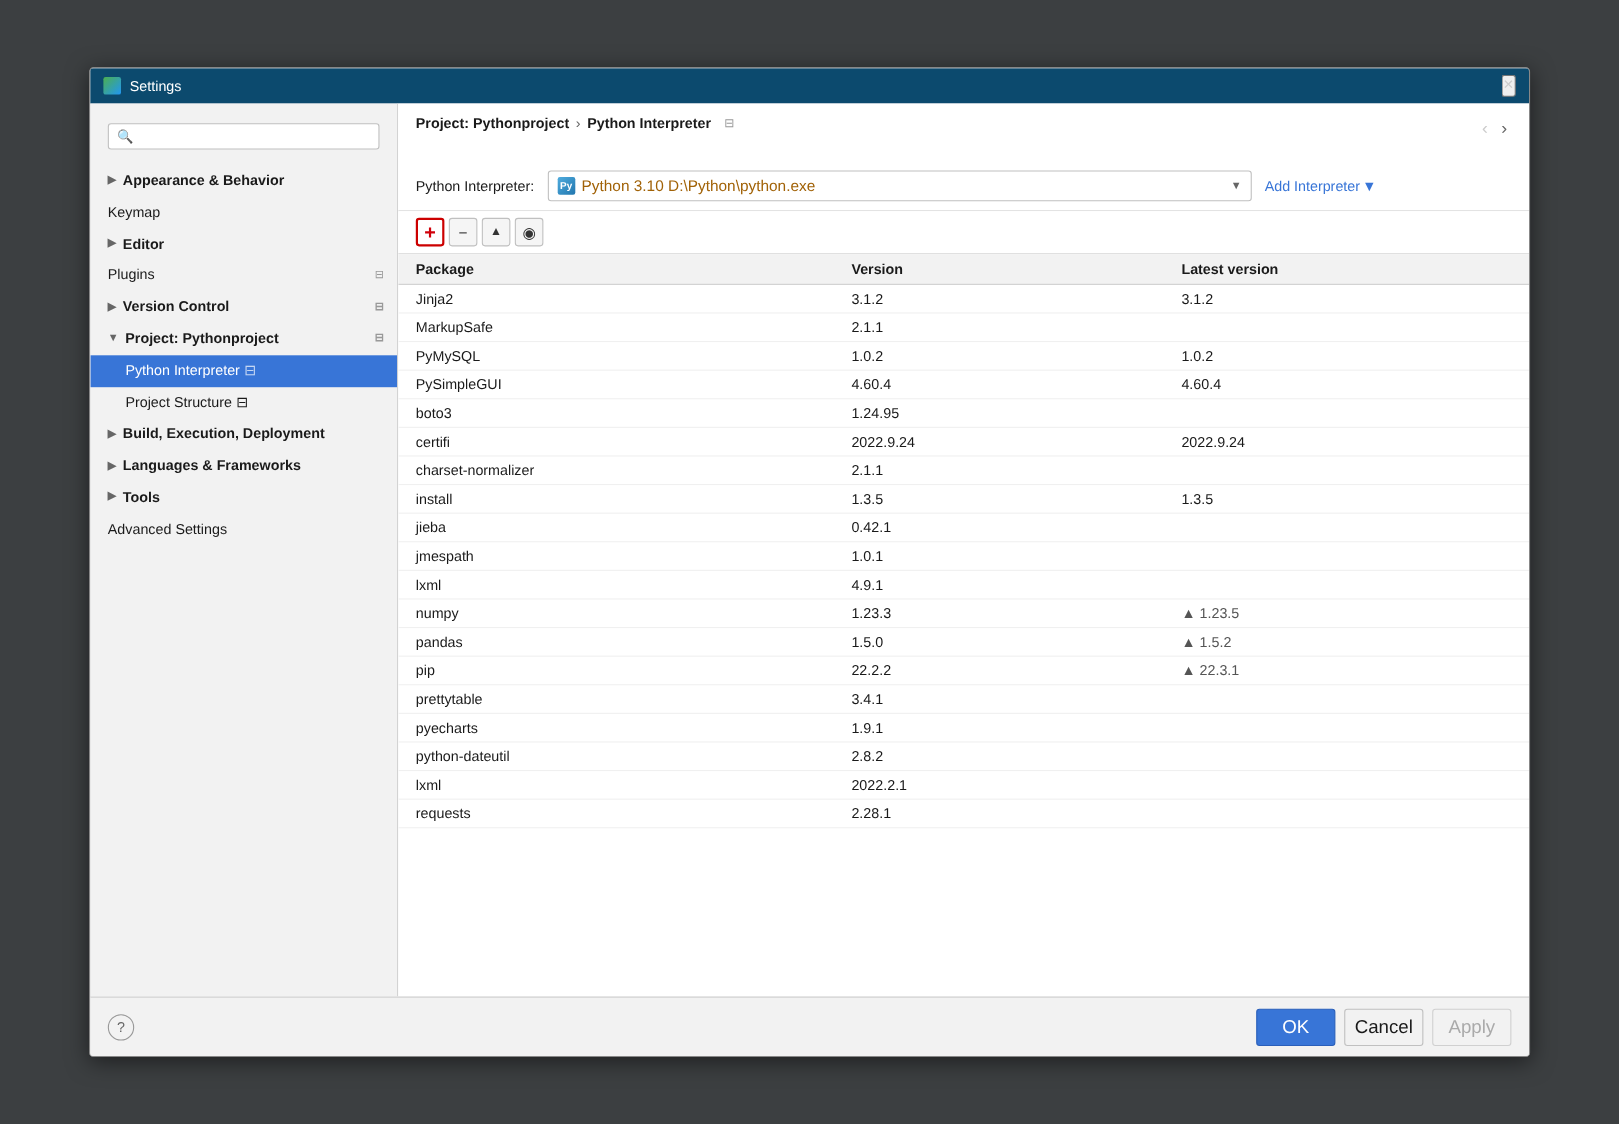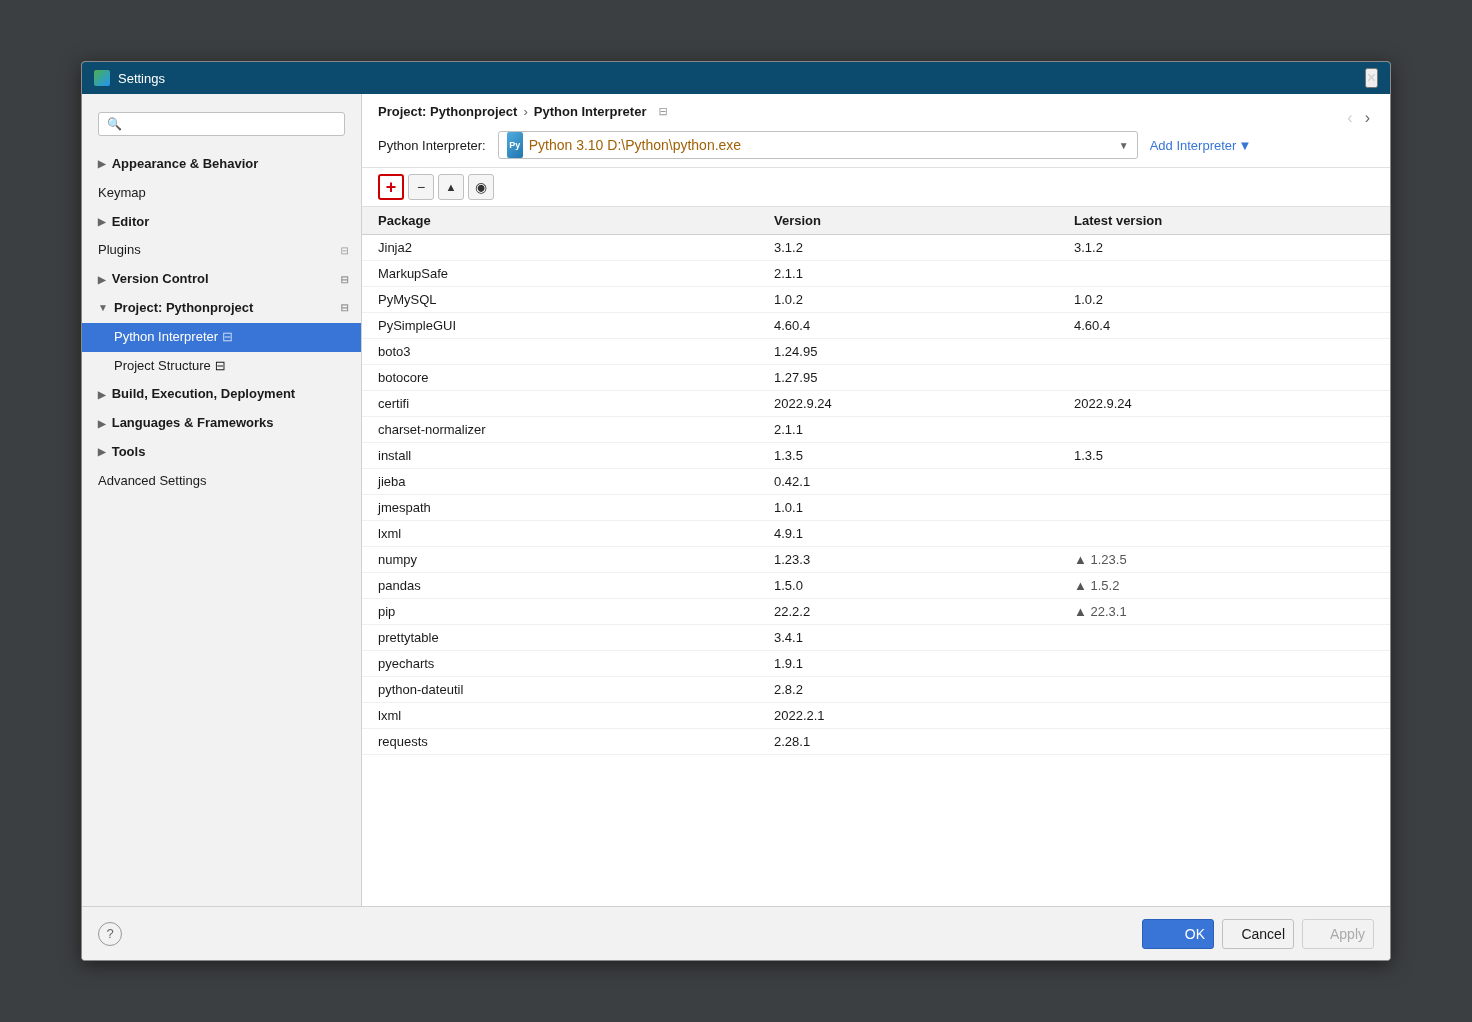--- a/index.html
+++ b/index.html
@@ -119,37 +119,38 @@
     .nav-arrows { display: flex; gap: 4px; margin-left: auto; }
     .nav-arrow { background: none; border: none; color: #666; cursor: pointer; font-size: 16px; padding: 2px 4px; }
     .nav-arrow.disabled { color: #ccc; cursor: default; }
 
     .breadcrumb-row { display: flex; align-items: center; }
 
     .interpreter-row {
       display: flex;
       align-items: center;
       gap: 12px;
+      margin-top: 24px;
     }
     .interpreter-label { color: #1a1a1a; font-size: 13px; flex-shrink: 0; }
     .interpreter-select {
       flex: 1;
       border: 1px solid #c0c0c0;
       border-radius: 3px;
       padding: 4px 8px;
       font-size: 13px;
       background: #fff;
       display: flex;
       align-items: center;
       gap: 6px;
       cursor: pointer;
       height: 28px;
       max-width: 640px;
     }
-    .py-icon { width: 16px; height: 26px; background: linear-gradient(135deg, #4facde, #2176ae); border-radius: 2px; display: flex; align-items: center; justify-content: center; color: #fff; font-size: 9px; font-weight: bold; flex-shrink: 0; }
+    .py-icon { width: 16px; height: 16px; background: linear-gradient(135deg, #4facde, #2176ae); border-radius: 2px; display: flex; align-items: center; justify-content: center; color: #fff; font-size: 9px; font-weight: bold; flex-shrink: 0; }
     .interpreter-text { flex: 1; font-size: 14px; color: #a16207; }
     .dropdown-arrow { color: #666; font-size: 10px; }
     .add-interpreter-btn {
       color: #3875d7;
       background: none;
       border: none;
       cursor: pointer;
       font-size: 13px;
       display: flex;
       align-items: flex-end;
@@ -246,25 +247,25 @@
       background: none;
       cursor: pointer;
       font-size: 13px;
       color: #666;
       display: flex; align-items: center; justify-content: center;
     }
     .footer-right { display: flex; gap: 8px; align-items: center; }
     .btn {
       padding: 6px 8px;
       border-radius: 3px;
-      font-size: 14px;
+      font-size: 17px;
       cursor: pointer;
       border: 1px solid transparent;
       min-width: 72px;
-      text-align: right;
+      text-align: center;
     }
     .btn-primary { background: #3875d7; color: #fff; border-color: #2a5fba; }
     .btn-secondary { background: #f2f2f2; color: #1a1a1a; border-color: #c0c0c0; }
     .btn-disabled { background: #f2f2f2; color: #aaa; border-color: #d0d0d0; cursor: default; }
   </style>
 </head>
 <body>
 
 <div class="dialog">
 
@@ -407,25 +408,20 @@
     <div class="table-cell">PySimpleGUI</div>
     <div class="table-cell">4.60.4</div>
     <div class="table-cell" style="color:#1a1a1a">4.60.4</div>
   </div>
             <div class="table-row">
     <div class="table-cell">boto3</div>
     <div class="table-cell">1.24.95</div>
     <div class="table-cell" style="color:#1a1a1a"></div>
   </div>
             <div class="table-row">
-    <div class="table-cell">botocore</div>
-    <div class="table-cell">1.27.95</div>
-    <div class="table-cell" style="color:#1a1a1a"></div>
-  </div>
-            <div class="table-row">
     <div class="table-cell">certifi</div>
     <div class="table-cell">2022.9.24</div>
     <div class="table-cell" style="color:#1a1a1a">2022.9.24</div>
   </div>
             <div class="table-row">
     <div class="table-cell">charset-normalizer</div>
     <div class="table-cell">2.1.1</div>
     <div class="table-cell" style="color:#1a1a1a"></div>
   </div>
             <div class="table-row">

